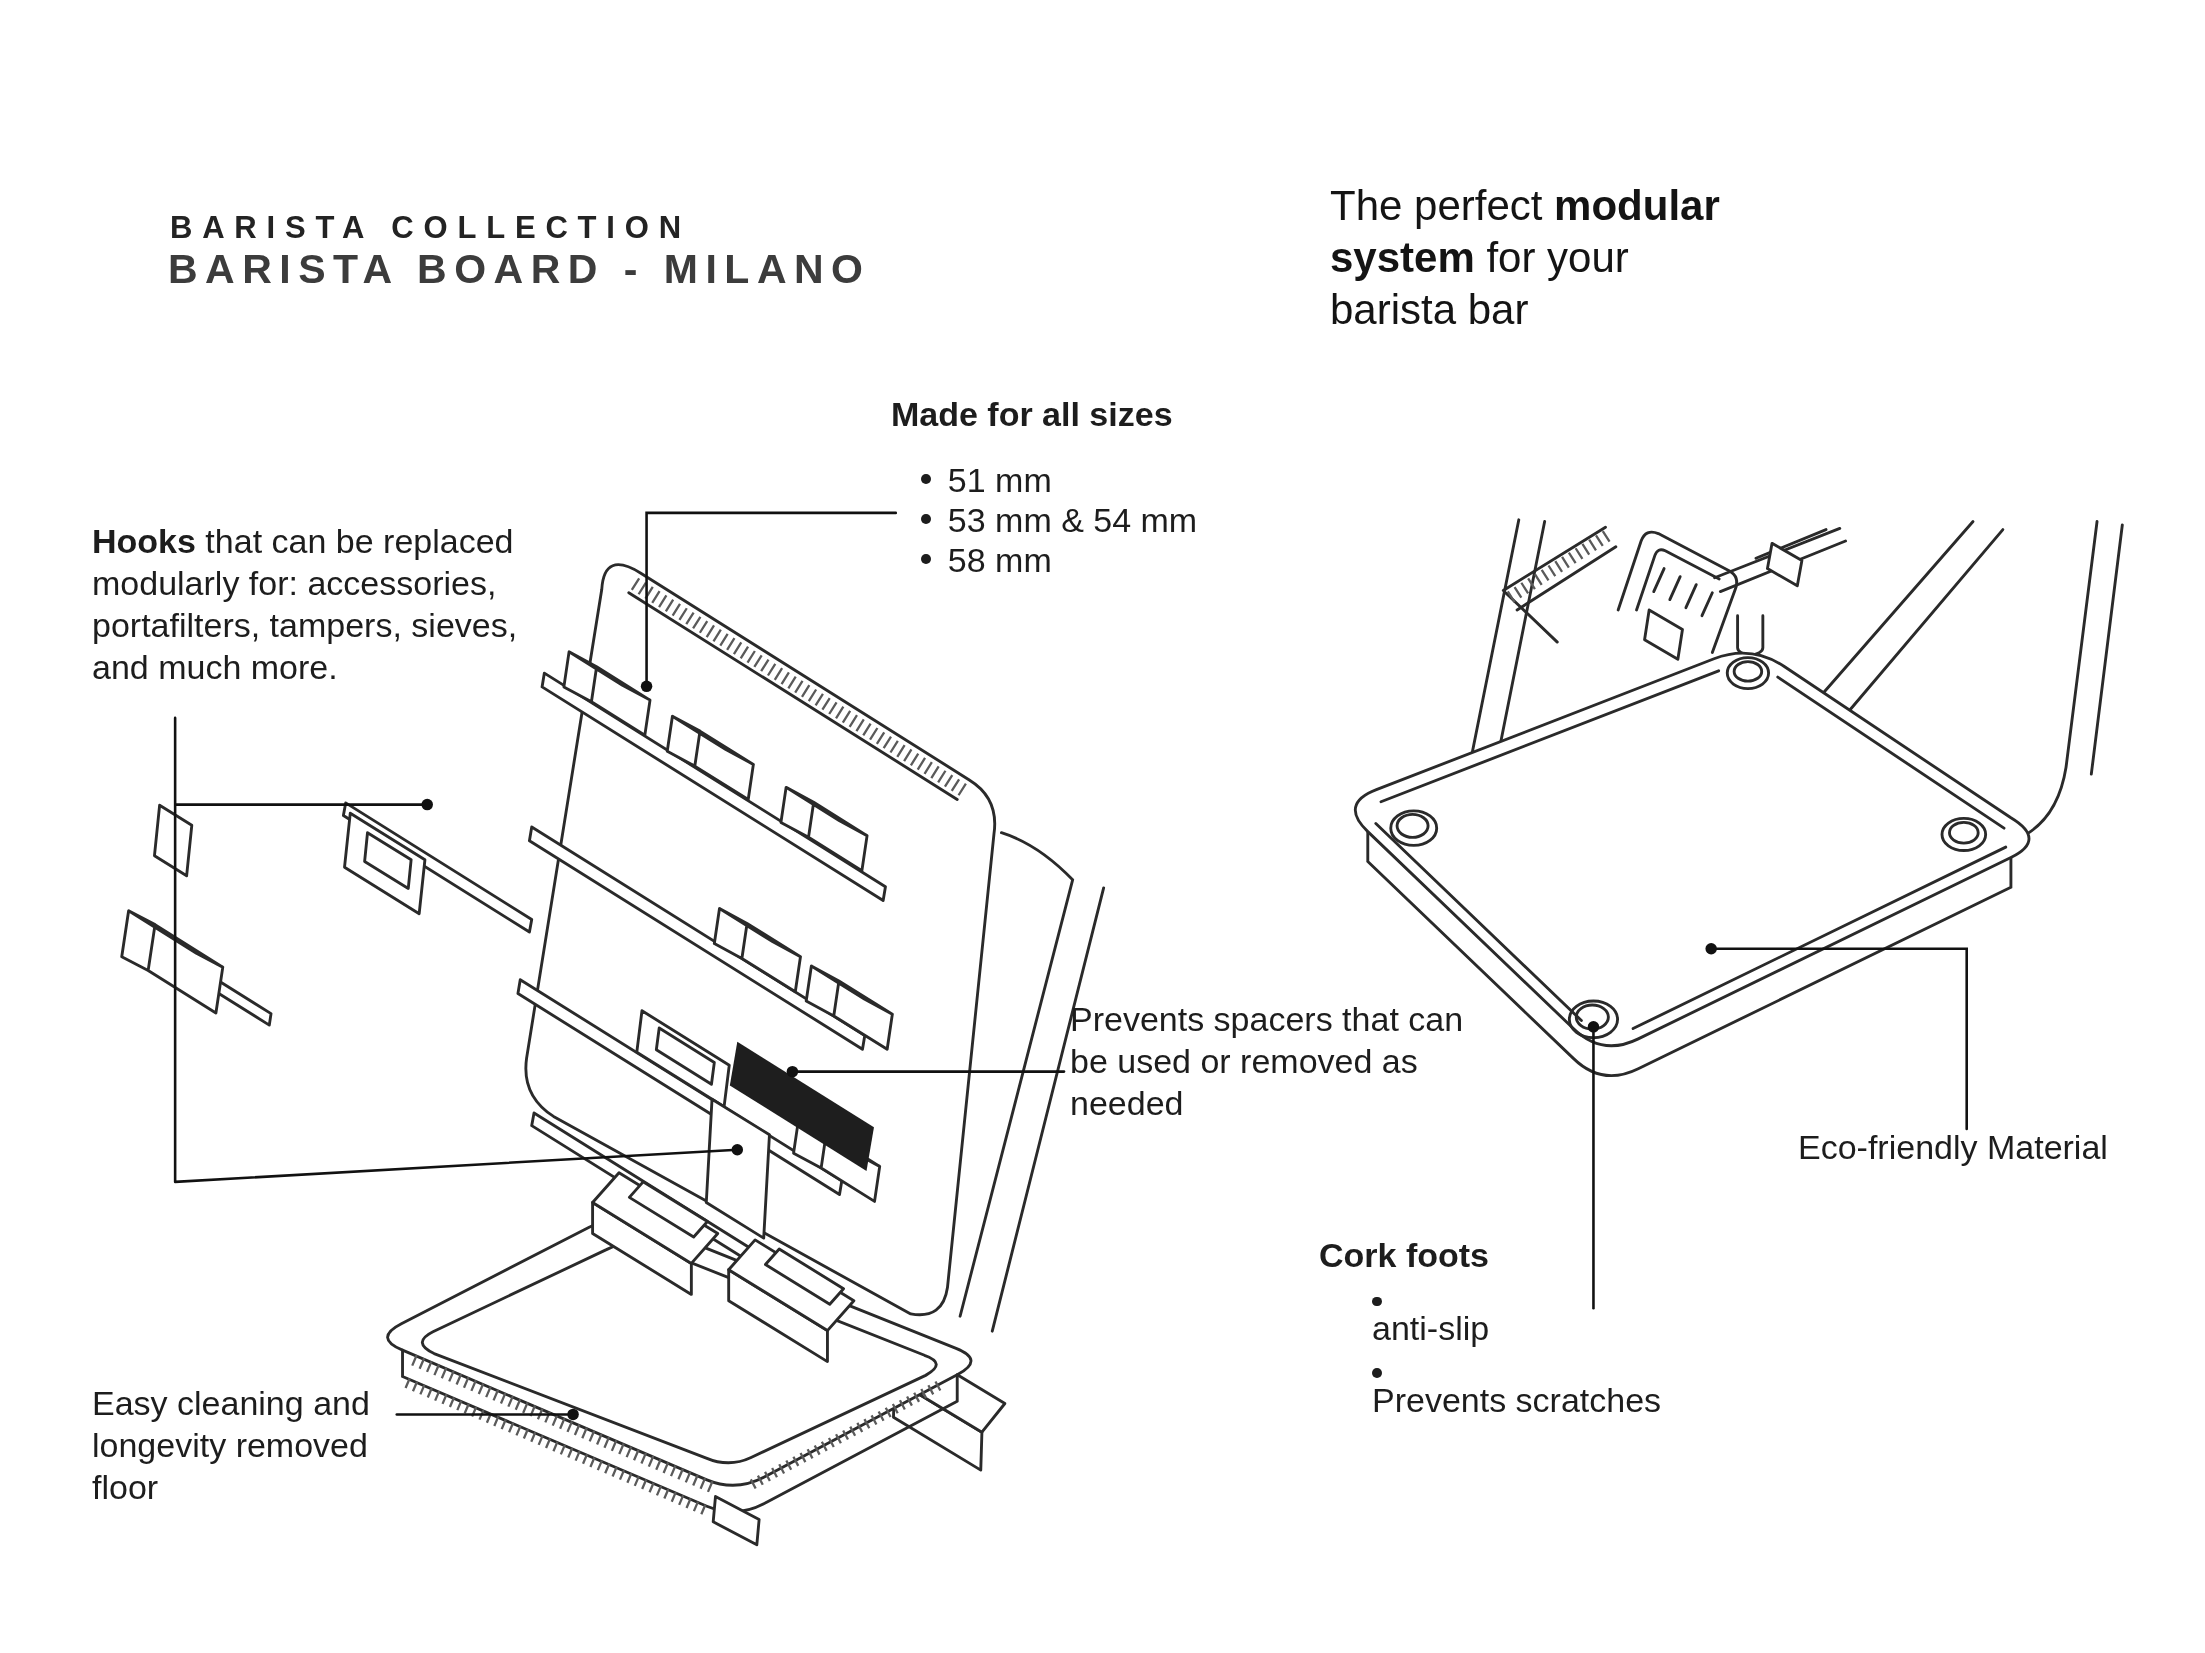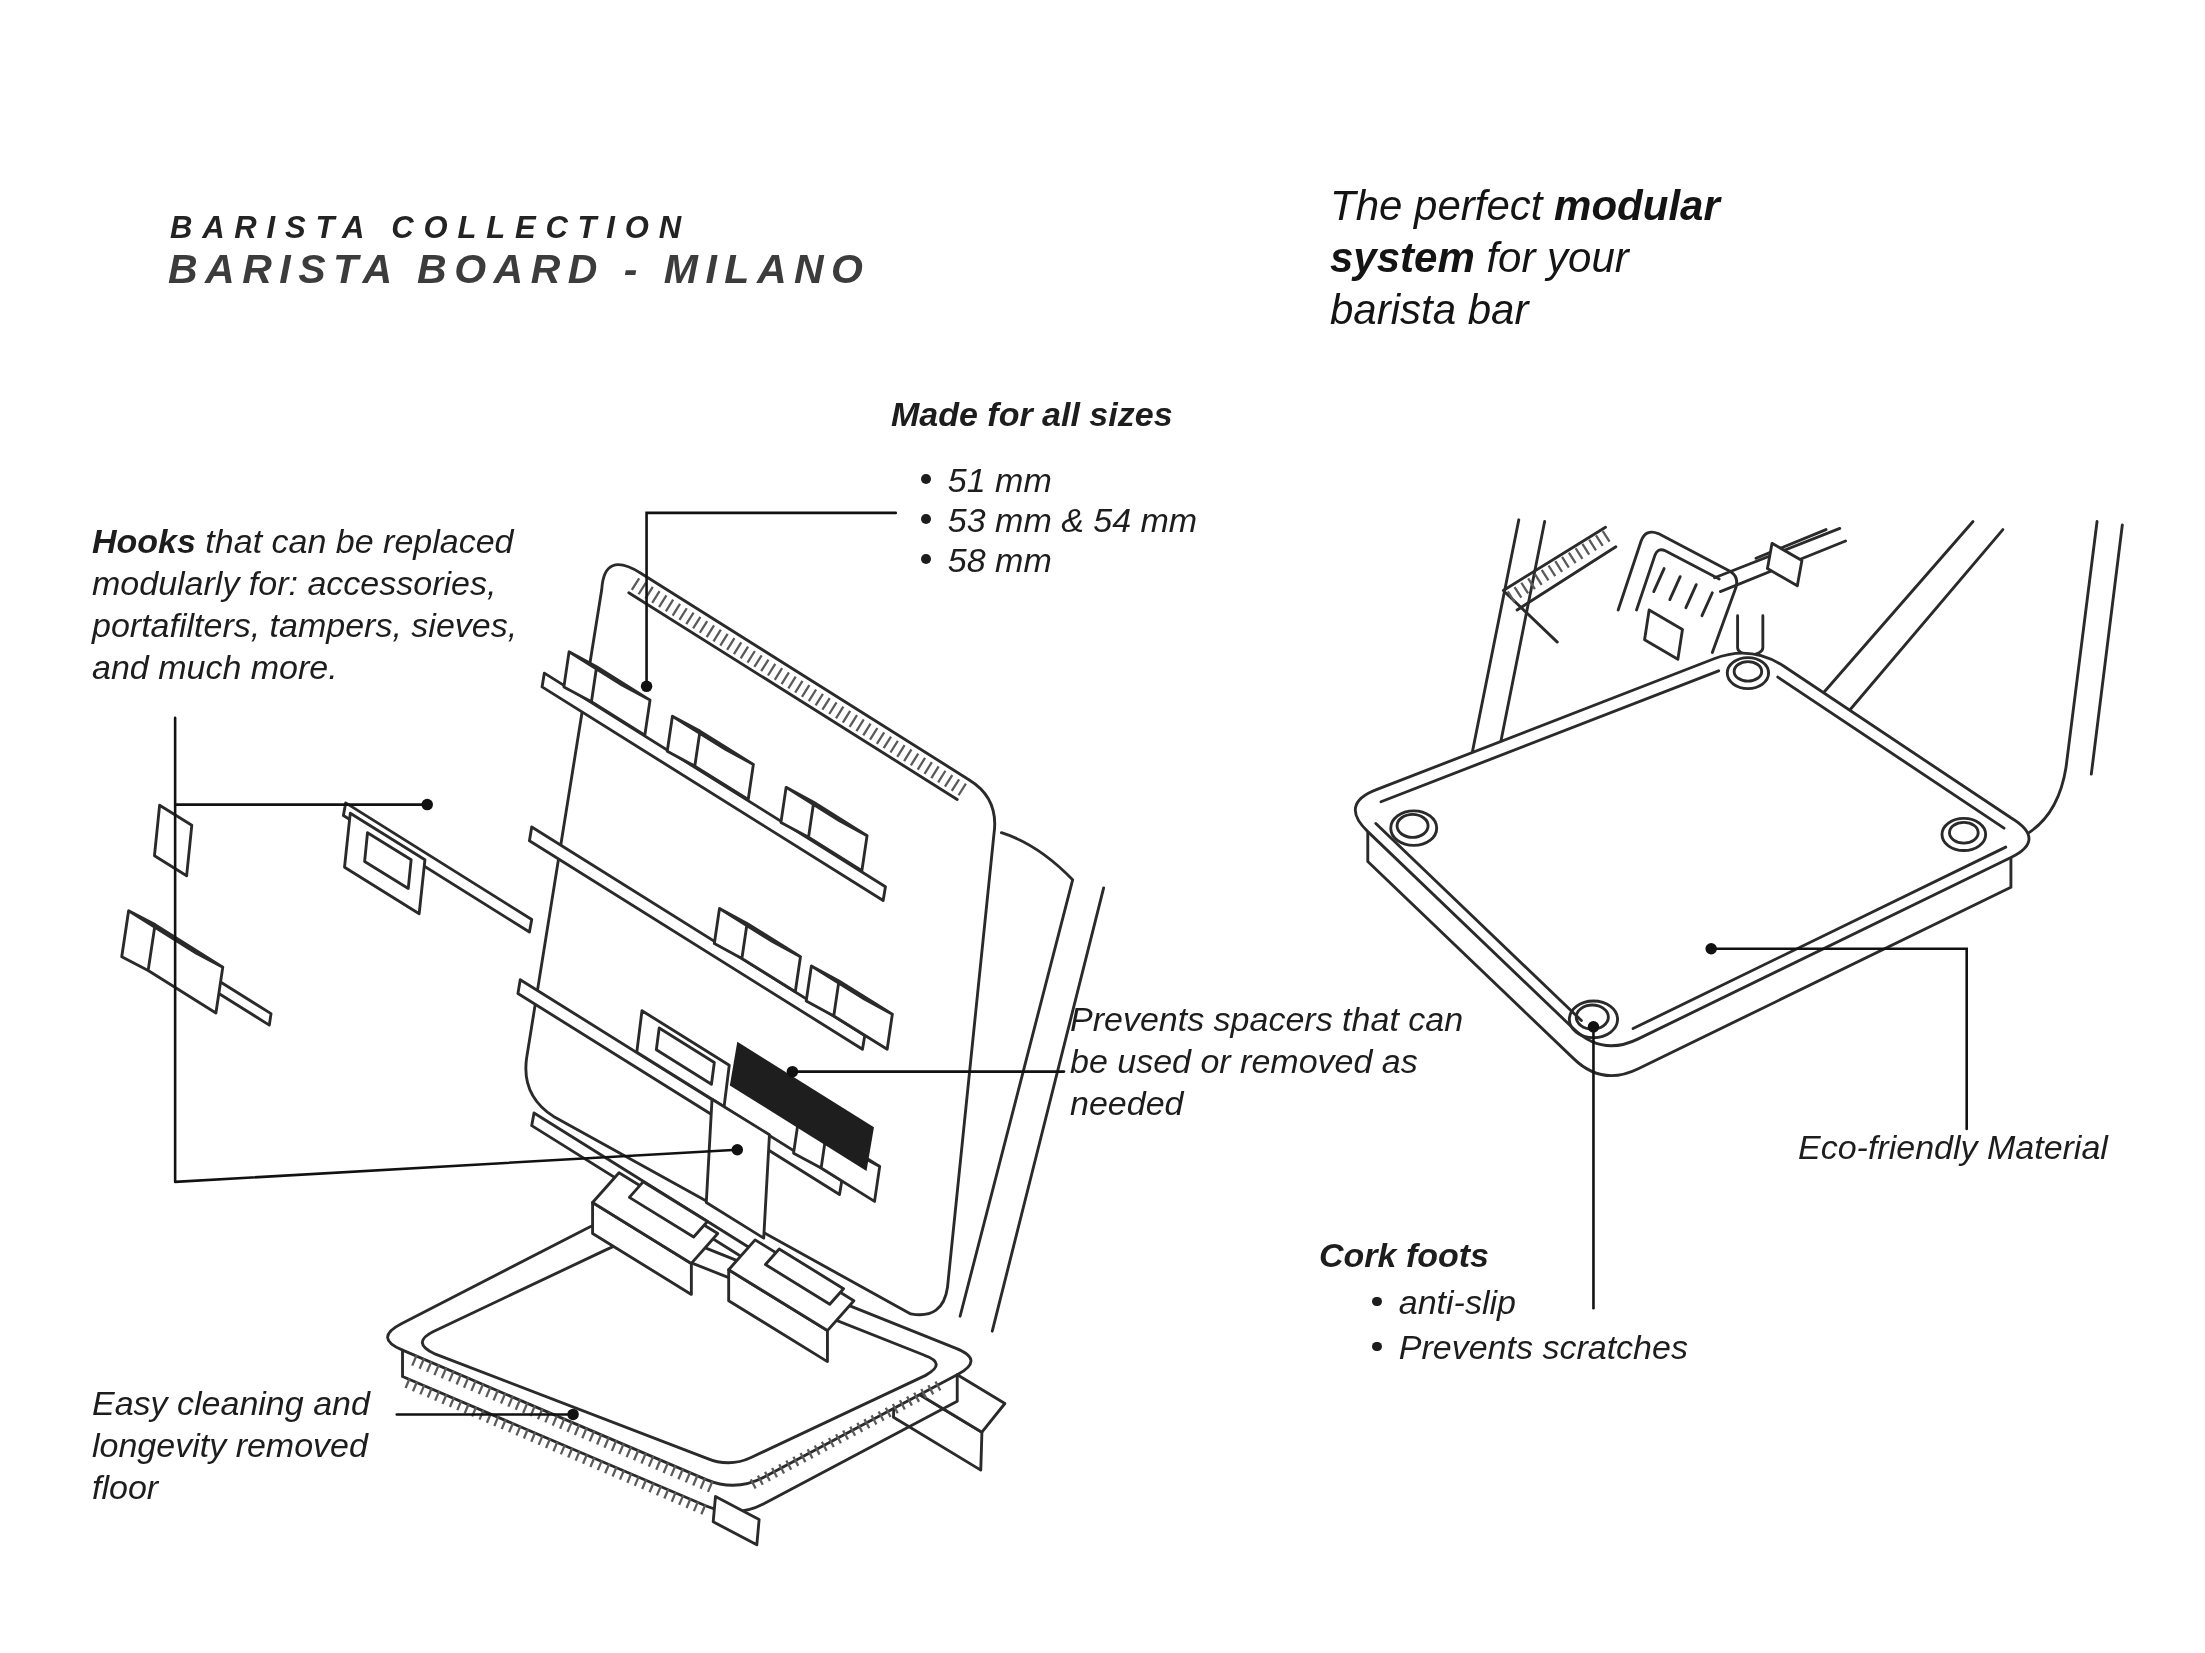--- a/index.html
+++ b/index.html
@@ -1,30 +1,30 @@
 <!DOCTYPE html>
 <html style="font-size:9.2px"><head>
 <meta charset="utf-8">
 <style>
   html,body{margin:0;padding:0;background:#fff;}
   .page{position:relative;width:2205px;height:1654px;background:#ffffff;overflow:hidden;
-        font-family:"Liberation Sans",sans-serif;color:#1d1d1d;font-style:italic;}
+        font-family:"Liberation Sans",sans-serif;color:#1d1d1d;}
   .art{position:absolute;left:0;top:0;width:2205px;height:1654px;}
   .abs{position:absolute;}
   .brand-collection{font-size:31px;font-weight:600;letter-spacing:9.8px;color:#232323;white-space:nowrap;}
   .brand-product{font-size:41px;font-weight:700;letter-spacing:7.5px;color:#3c3c3c;white-space:nowrap;}
   .tagline{font-size:42px;line-height:1.24;color:#141414;}
   .tagline b{font-weight:700;}
   .note{font-size:34px;line-height:1.24;color:#1d1d1d;}
   .note b{font-weight:700;}
   .bullet-block .head{font-size:34px;font-weight:700;margin:0 0 4.6px 0;}
   .brow{display:flex;align-items:flex-start;}
   .bdot{width:9.8px;height:9.8px;border-radius:50%;background:#1d1d1d;flex:0 0 auto;margin:14.4px 17px 0 0;}
   .sizes .brow{line-height:40px;}
-  .cork .brow{line-height:45px;}
+  .cork .brow{line-height:45px;flex-direction:column;}
   .blabel{font-size:34px;}
 </style>
 </head>
 <body>
 
 <div class="page">
 
   <svg class="art" viewBox="0 0 3840 2880">
 
     <g stroke="#2a2a2a" stroke-width="5" fill="none" stroke-linejoin="round" stroke-linecap="round">

